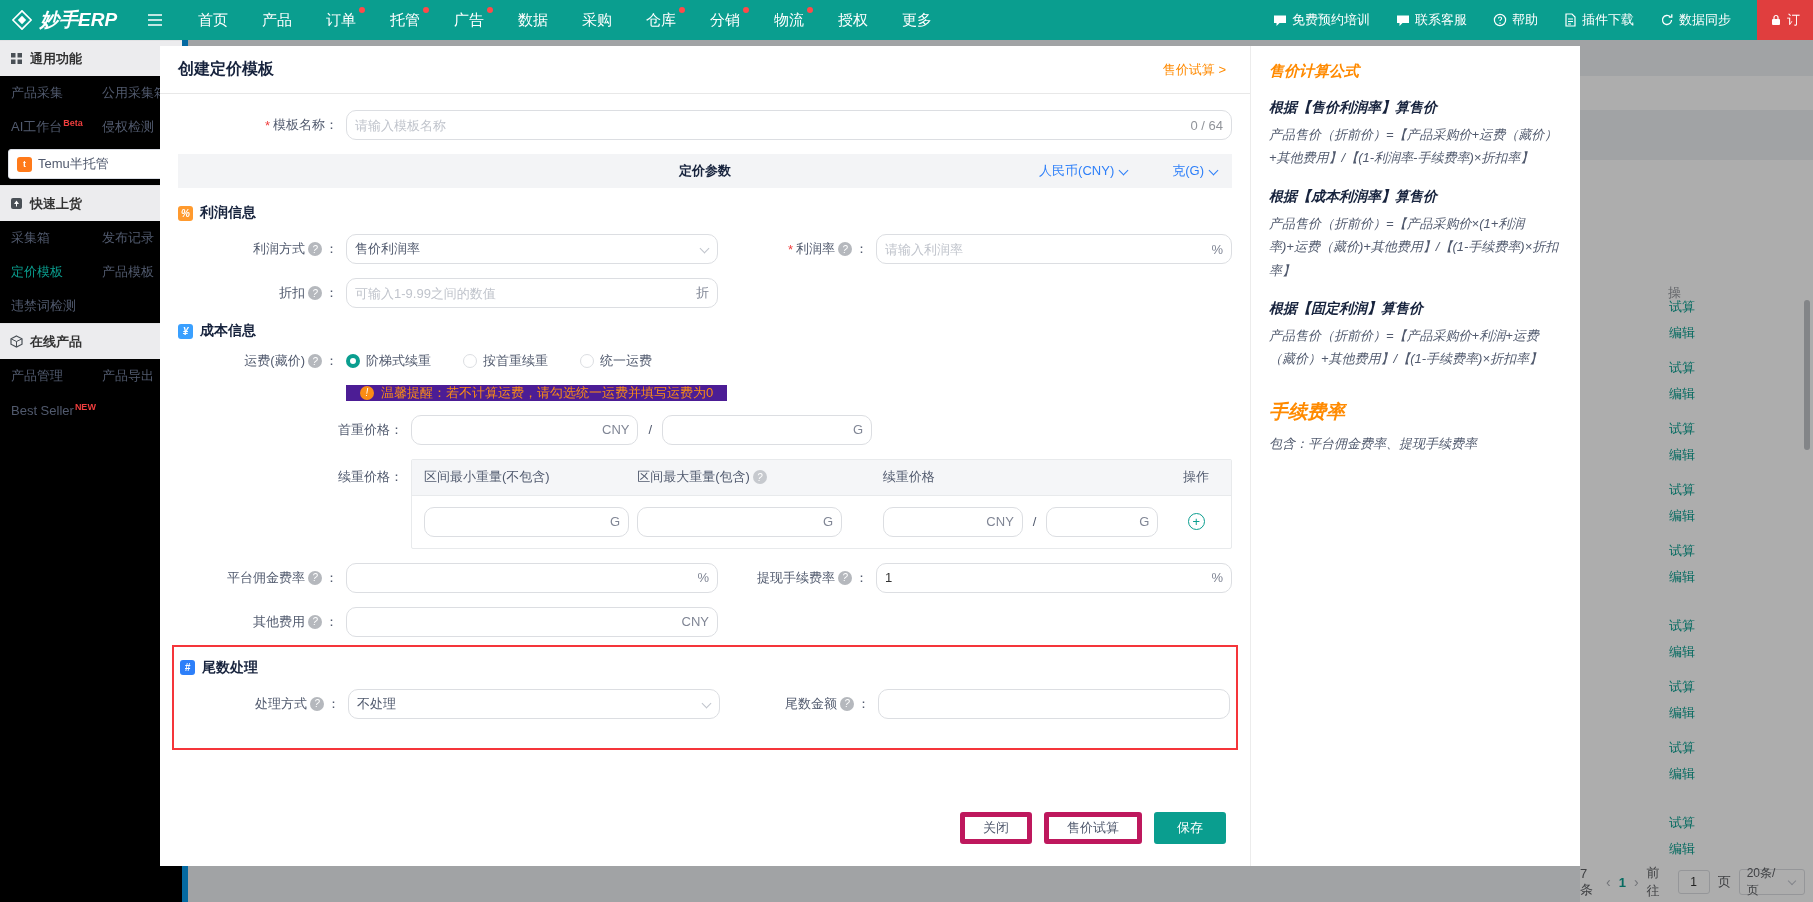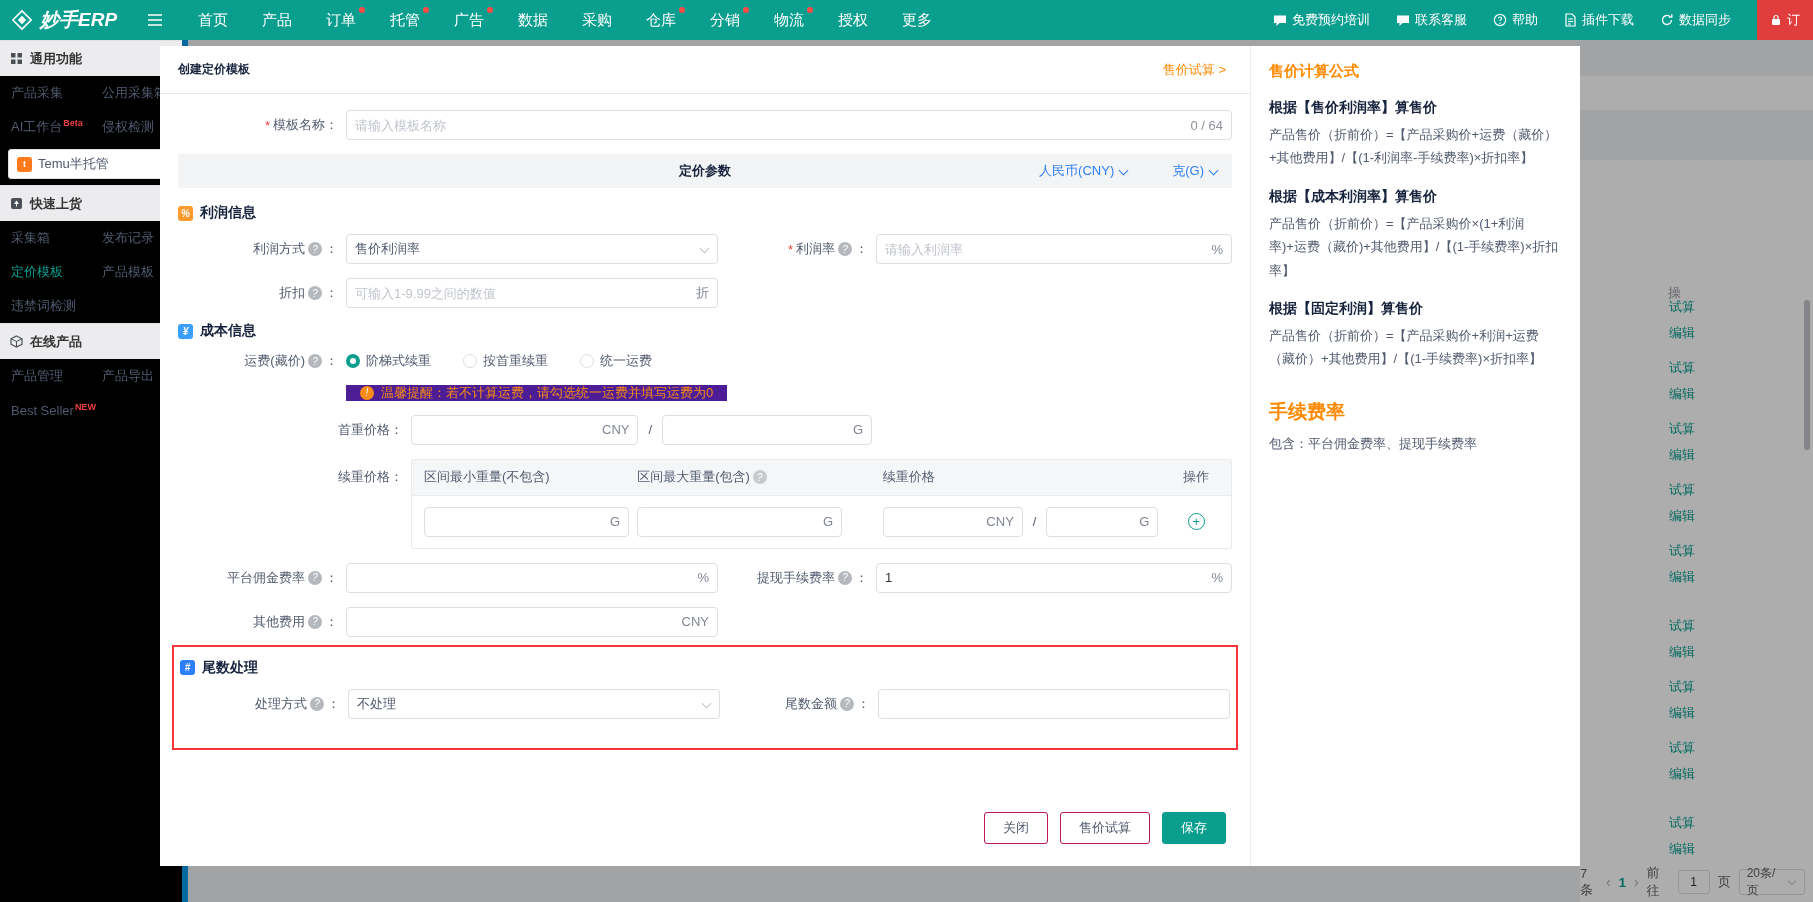--- a/index.html
+++ b/index.html
@@ -62,36 +62,36 @@
              display:flex; align-items:center; gap:6px; padding:0 7px; font-size:12px; cursor:pointer; }
 
   
   .overlay { position:absolute; left:160px; top:40px; right:0; bottom:0; background:rgba(0,0,0,0.32); z-index:5; }
 
   
   .modal { position:absolute; left:160px; top:46px; width:1090px; height:820px; background:#fff; z-index:10;
            display:flex; flex-direction:column; }
   .modal-header { height:48px; flex:none; display:flex; align-items:center; padding:0 24px 0 18px;
                   border-bottom:1px solid #e8e8e8; }
-  .modal-title { font-size:12px; font-weight:bold; color:#17233d; }
+  .modal-title { font-size:16px; font-weight:bold; color:#17233d; }
   .trial-link { margin-left:auto; color:#ff8a00; cursor:pointer; }
   .modal-body { flex:1; padding:16px 18px 0; }
 
   .row { display:flex; align-items:center; margin-bottom:14px; }
   .lbl { flex:0 0 160px; display:flex; justify-content:flex-end; align-items:center; color:#515a6e; white-space:nowrap; }
   .lbl-r { flex:0 0 150px; display:flex; justify-content:flex-end; align-items:center; color:#515a6e; white-space:nowrap; }
   .lbl-sub { flex:0 0 225px; display:flex; justify-content:flex-end; align-items:center; color:#515a6e; white-space:nowrap; }
   .req { color:#f03e3e; margin-right:3px; }
   .help { width:14px; height:14px; border-radius:50%; background:#b5b8bd; color:#fff;
           display:inline-flex; align-items:center; justify-content:center; font-size:10px; margin:0 3px; flex:none; }
   .help::before { content:"?"; }
   .gray-help { background:#c6c9ce; }
 
   .iw { position:relative; display:flex; align-items:center; height:30px; border:1px solid #dcdee2;
-        border-radius:4px; background:#fff; padding:0 8px; gap:6px; }
+        border-radius:10px; background:#fff; padding:0 8px; gap:6px; }
   .iw input { border:none; outline:none; flex:1; font-size:13px; color:#333; min-width:0; font-family:inherit; background:transparent; }
   .iw input::placeholder { color:#c0c4cc; }
   .sfx { color:#808695; flex:none; }
   .counter { color:#909399; flex:none; }
   .ml { margin-left:8px; }
   .grow { flex:1; }
   .w-left { flex:0 0 372px; }
   .fw1 { flex:0 0 185px; }
   .fw2 { flex:0 0 165px; }
   .slash { margin:0 10px; color:#515a6e; }
@@ -139,27 +139,27 @@
   .wt-row .wt-c3 .iw.c3a { width:140px; } .wt-row .wt-c3 .iw.c3b { width:112px; }
   .add { width:17px; height:17px; border-radius:50%; border:1px solid #0a9e8f; color:#0a9e8f;
          display:flex; align-items:center; justify-content:center; font-size:13px; line-height:1; cursor:pointer; }
   .add::before { content:"+"; }
 
   .tailbox { border:2px solid #f5353a; margin:6px -6px 0; padding:10px 6px 29px; }
   .tailbox .sec-title { margin-bottom:12px; }
   .tailbox .row { margin-bottom:0; }
 
   .modal-footer { margin-top:auto; padding:14px 24px 22px; display:flex; justify-content:flex-end; gap:12px; }
-  .btn { height:32px; padding:0 18px; border:1px solid #be185d; border-radius:3px; background:#fff;
+  .btn { height:32px; padding:0 18px; border:5px solid #be185d; border-radius:3px; background:#fff;
          color:#515a6e; font-size:13px; cursor:pointer; font-family:inherit; }
   .btn-primary { background:#0a9e8f; border-color:#0a9e8f; color:#fff; }
 
   
   .fpanel { position:absolute; left:1250px; top:46px; width:330px; height:820px; background:#fff; z-index:10;
-            border-left:1px solid #ececec; padding:16px 18px; overflow:hidden; }
+            border-left:1px solid #ececec; padding:16px 18px; overflow:hidden;font-style:italic; }
   .fp-title { color:#ff8a00; font-size:15px; font-weight:bold; }
   .fp-h { font-size:14px; font-weight:bold; color:#17233d; margin-top:18px; margin-bottom:6px; }
   .fp-b { color:#515a6e; line-height:1.8; }
   .fp-fee-title { margin-top:28px; color:#ff8a00; font-size:19px; font-weight:bold; }
   .fp-fee-b { margin-top:10px; color:#515a6e; }
 </style>
 </head>
 <body>
 
 <header class="topnav">

